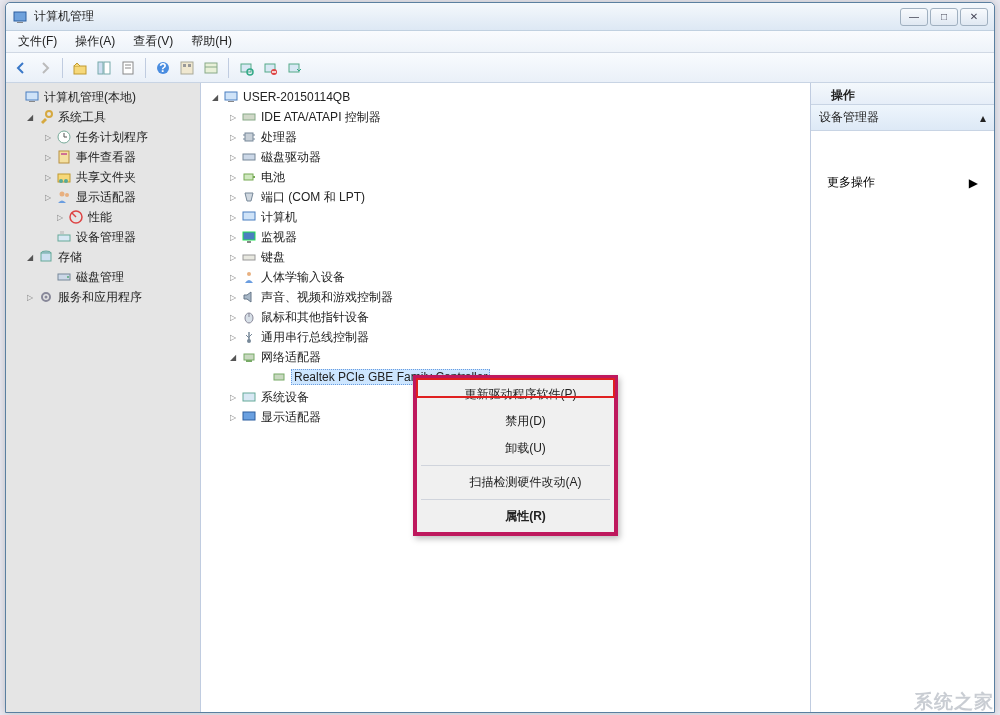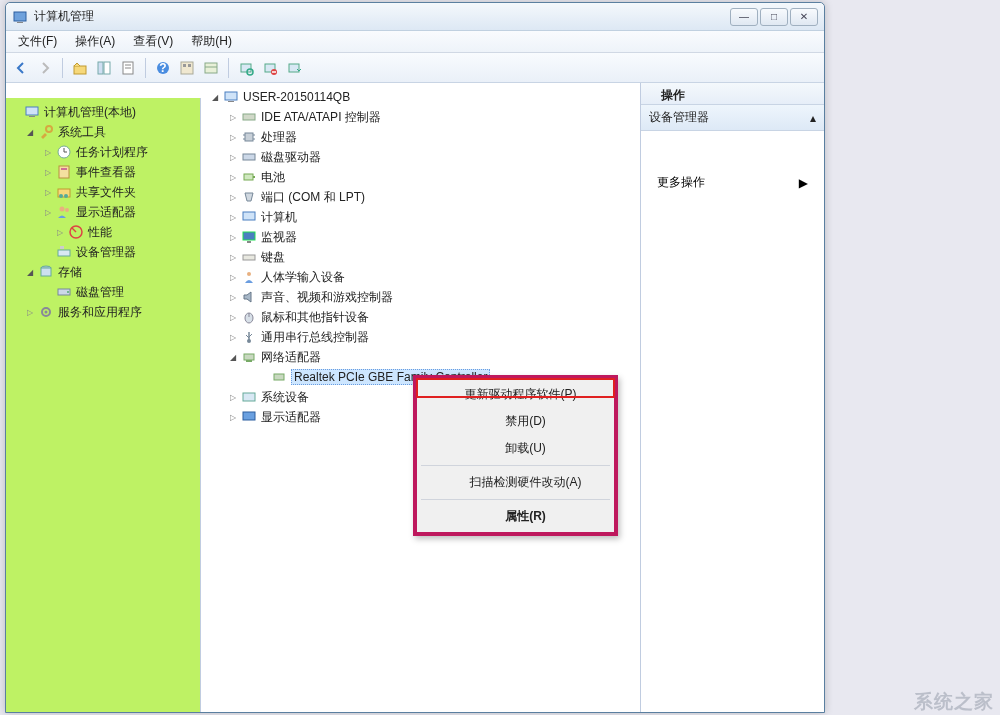--- a/index.html
+++ b/index.html
@@ -1,35 +1,35 @@
 <!DOCTYPE html>
 <html><head>
 <meta charset="utf-8">
 <style>
 * { box-sizing: border-box; margin: 0; padding: 0; font-family: "Microsoft YaHei", "SimSun", sans-serif; font-size: 12px; }
 body { background: #e8e8f0; width: 1000px; height: 715px; overflow: hidden; position: relative; }
 
-.window { position: absolute; left: 5px; top: 2px; width: 820px; height: 711px; background: #fff; border: 1px solid #5a7fa0; border-radius: 5px 5px 0 0; box-shadow: 0 0 8px rgba(0,0,0,0.2); }
+.window { position: absolute; left: 5px; top: 2px; width: 990px; height: 711px; background: #fff; border: 1px solid #5a7fa0; border-radius: 5px 5px 0 0; box-shadow: 0 0 8px rgba(0,0,0,0.2); }
 
 .titlebar { height: 28px; background: linear-gradient(#f4f8fc, #dde8f4); border-bottom: 1px solid #c0d0e0; display: flex; align-items: center; padding: 0 6px; border-radius: 5px 5px 0 0; }
 .titlebar .app-icon { width: 16px; height: 16px; margin-right: 6px; }
 .titlebar .title { flex: 1; color: #222; }
 .win-controls { display: flex; gap: 2px; }
 .win-btn { width: 28px; height: 18px; border: 1px solid #a0b0c0; border-radius: 3px; background: linear-gradient(#f8fafd,#e0e8f2); display: flex; align-items: center; justify-content: center; font-size: 10px; color: #445; cursor: default; }
 
 .menubar { height: 22px; background: linear-gradient(#f9fbfe,#eef3f9); border-bottom: 1px solid #d0d8e4; display: flex; align-items: center; padding: 0 4px; gap: 2px; }
 .menu-item { padding: 15px 8px; color: #222; cursor: default; }
 
 .toolbar { height: 30px; background: linear-gradient(#f8fbfe,#eaf0f8); border-bottom: 1px solid #c8d4e4; display: flex; align-items: center; padding: 0 4px; gap: 2px; }
 .tb-btn { width: 22px; height: 22px; display: flex; align-items: center; justify-content: center; border-radius: 2px; cursor: default; }
 .tb-sep { width: 1px; height: 20px; background: #c0cce0; margin: 0 4px; }
 
 .content { display: flex; height: calc(100% - 80px); }
 
-.left-panel { width: 195px; border-right: 1px solid #c0cce0; background: #bef264; overflow: auto; padding: 4px 0; margin-top: 15px; }
+.left-panel { width: 195px; border-right: 1px solid #c0cce0; background: #e5e5e5; overflow: auto; padding: 4px 0; }
 .mid-panel { flex: 1; background: #fff; overflow: auto; padding: 4px 0; position: relative; }
 .right-panel { width: 184px; border-left: 1px solid #c0cce0; background: #fff; display: flex; flex-direction: column; }
 
 .tree-item { display: flex; align-items: center; height: 20px; cursor: default; white-space: nowrap; }
 .tree-toggle { width: 12px; height: 12px; display: inline-flex; align-items: center; justify-content: center; font-size: 9px; color: #666; margin-right: 2px; }
 .tree-toggle.expanded::before { content: "◢"; color: #555; font-size: 8px; }
 .tree-toggle.collapsed::before { content: "▷"; color: #888; font-size: 8px; }
 .tree-toggle.none { visibility: hidden; }
 .tree-icon { width: 16px; height: 16px; margin-right: 4px; display: inline-flex; align-items: center; justify-content: center; }
 .tree-label { color: #222; }

